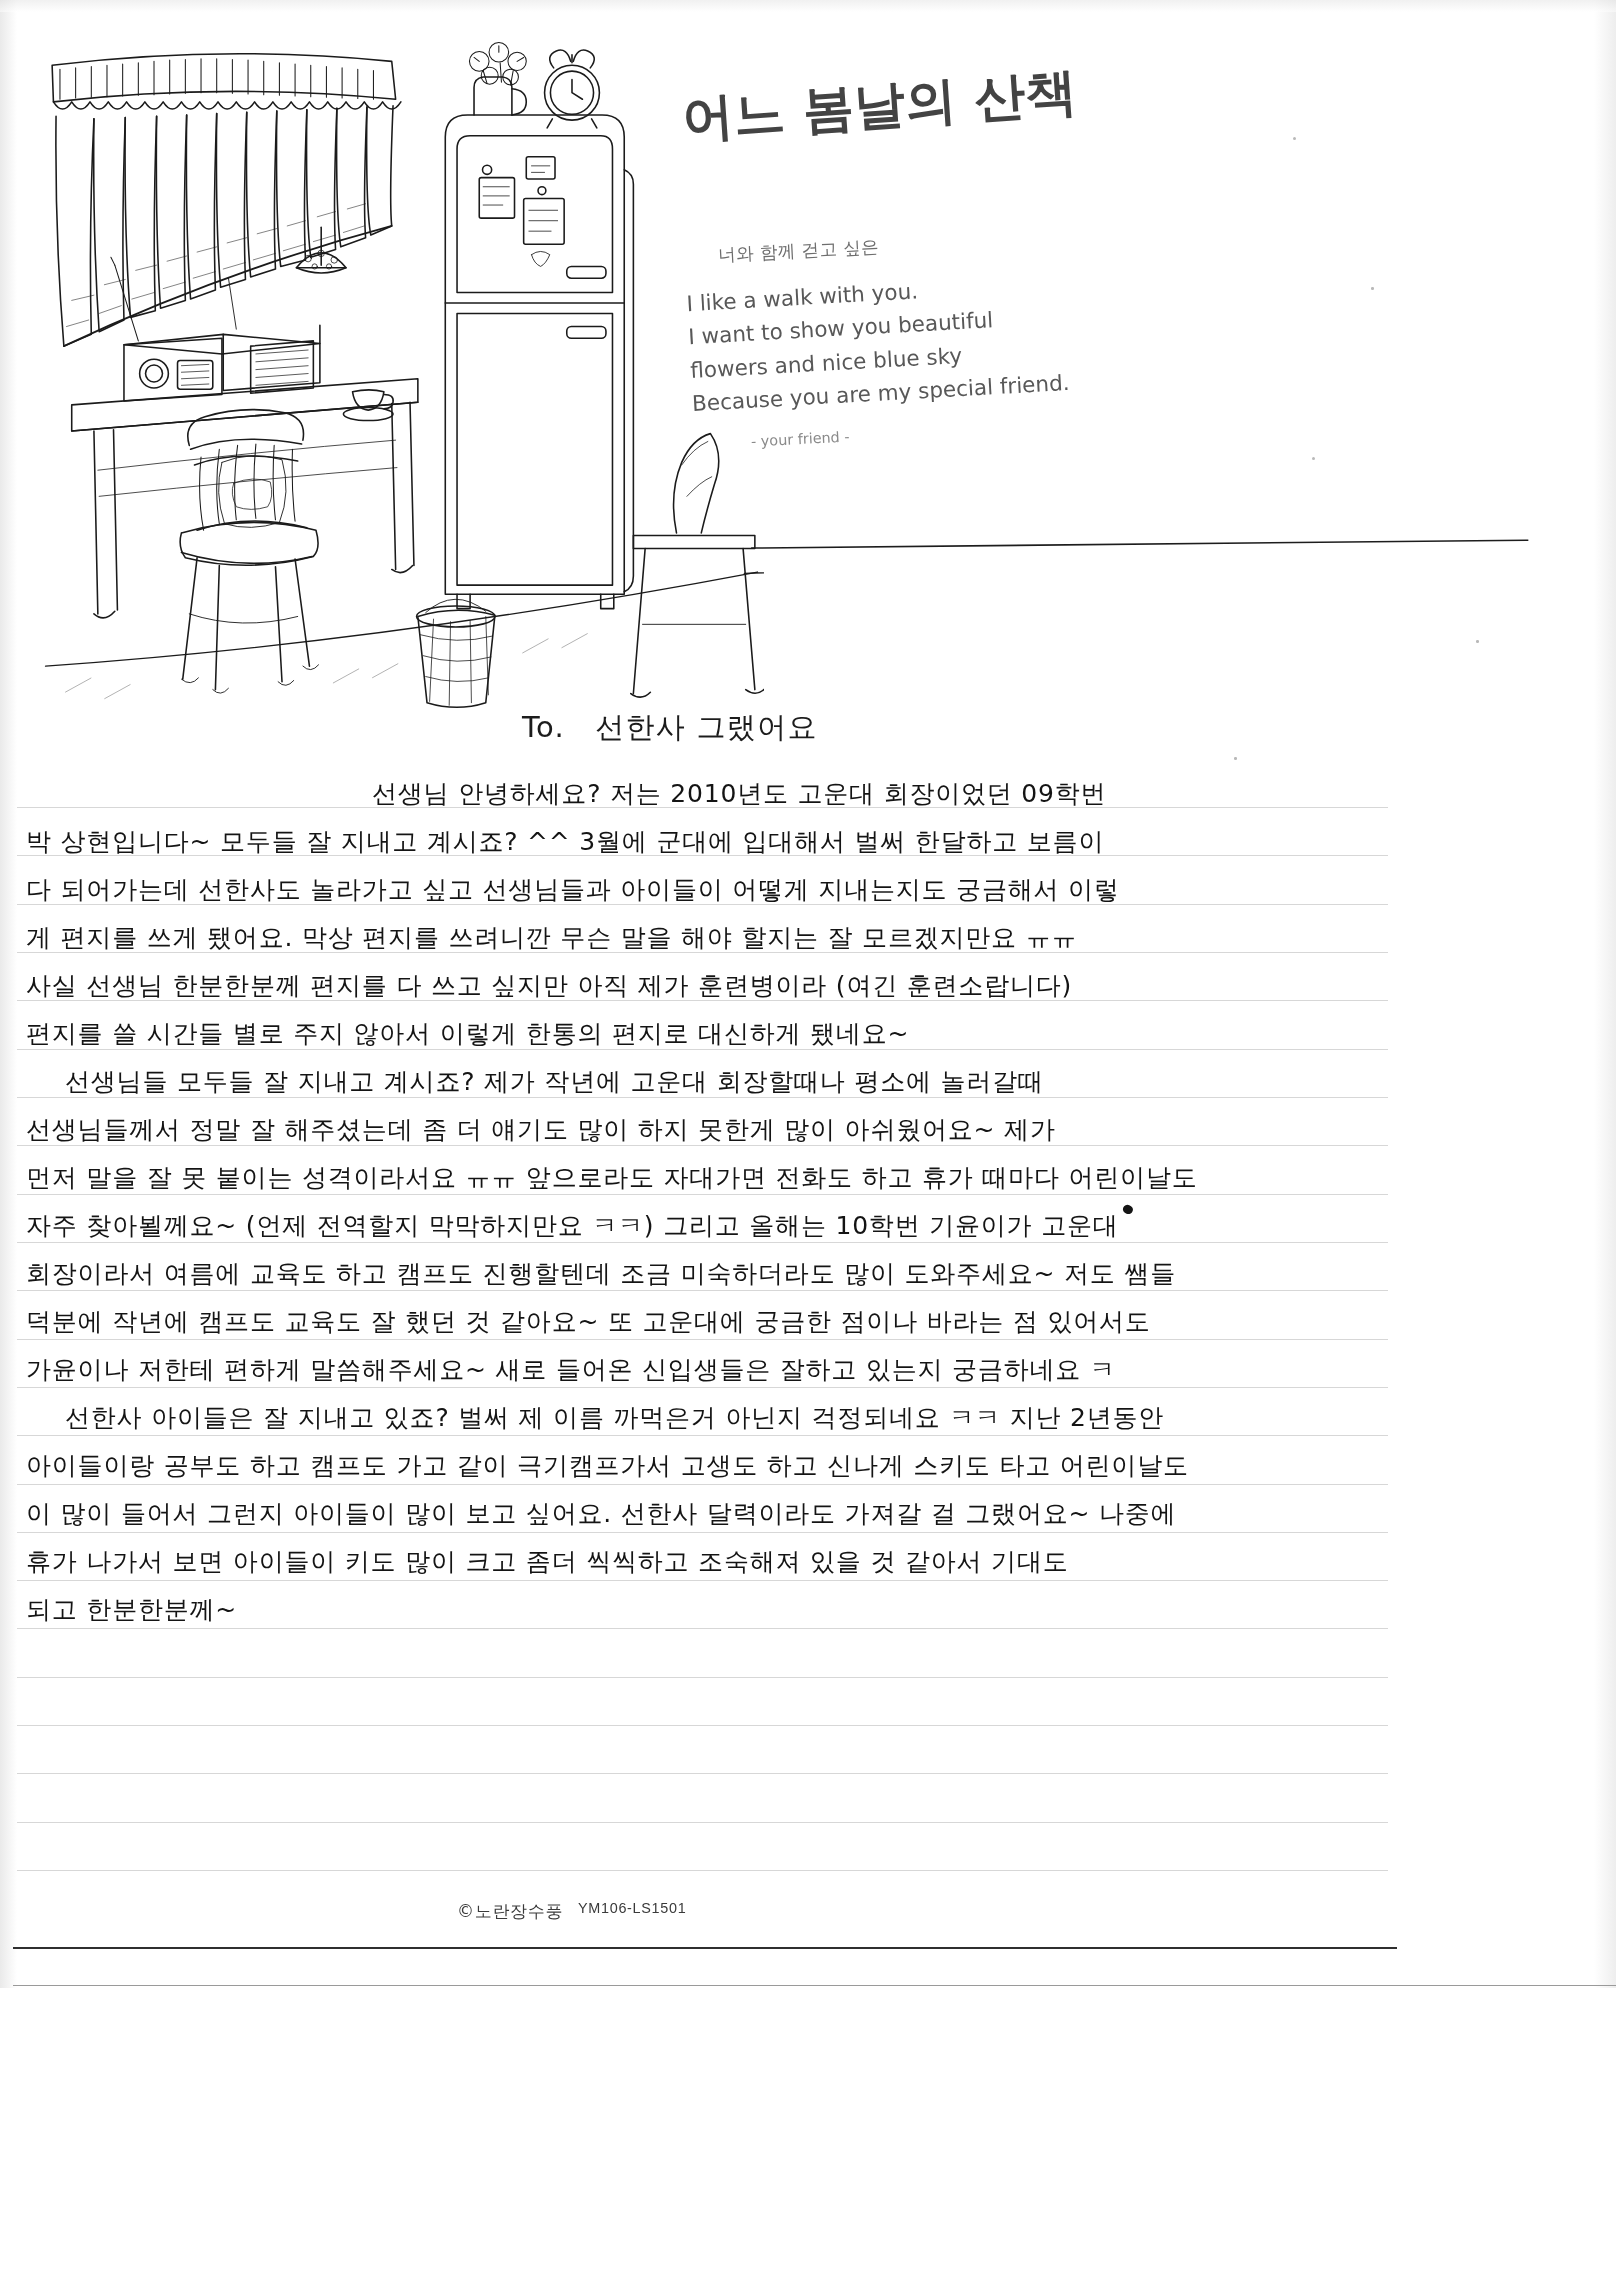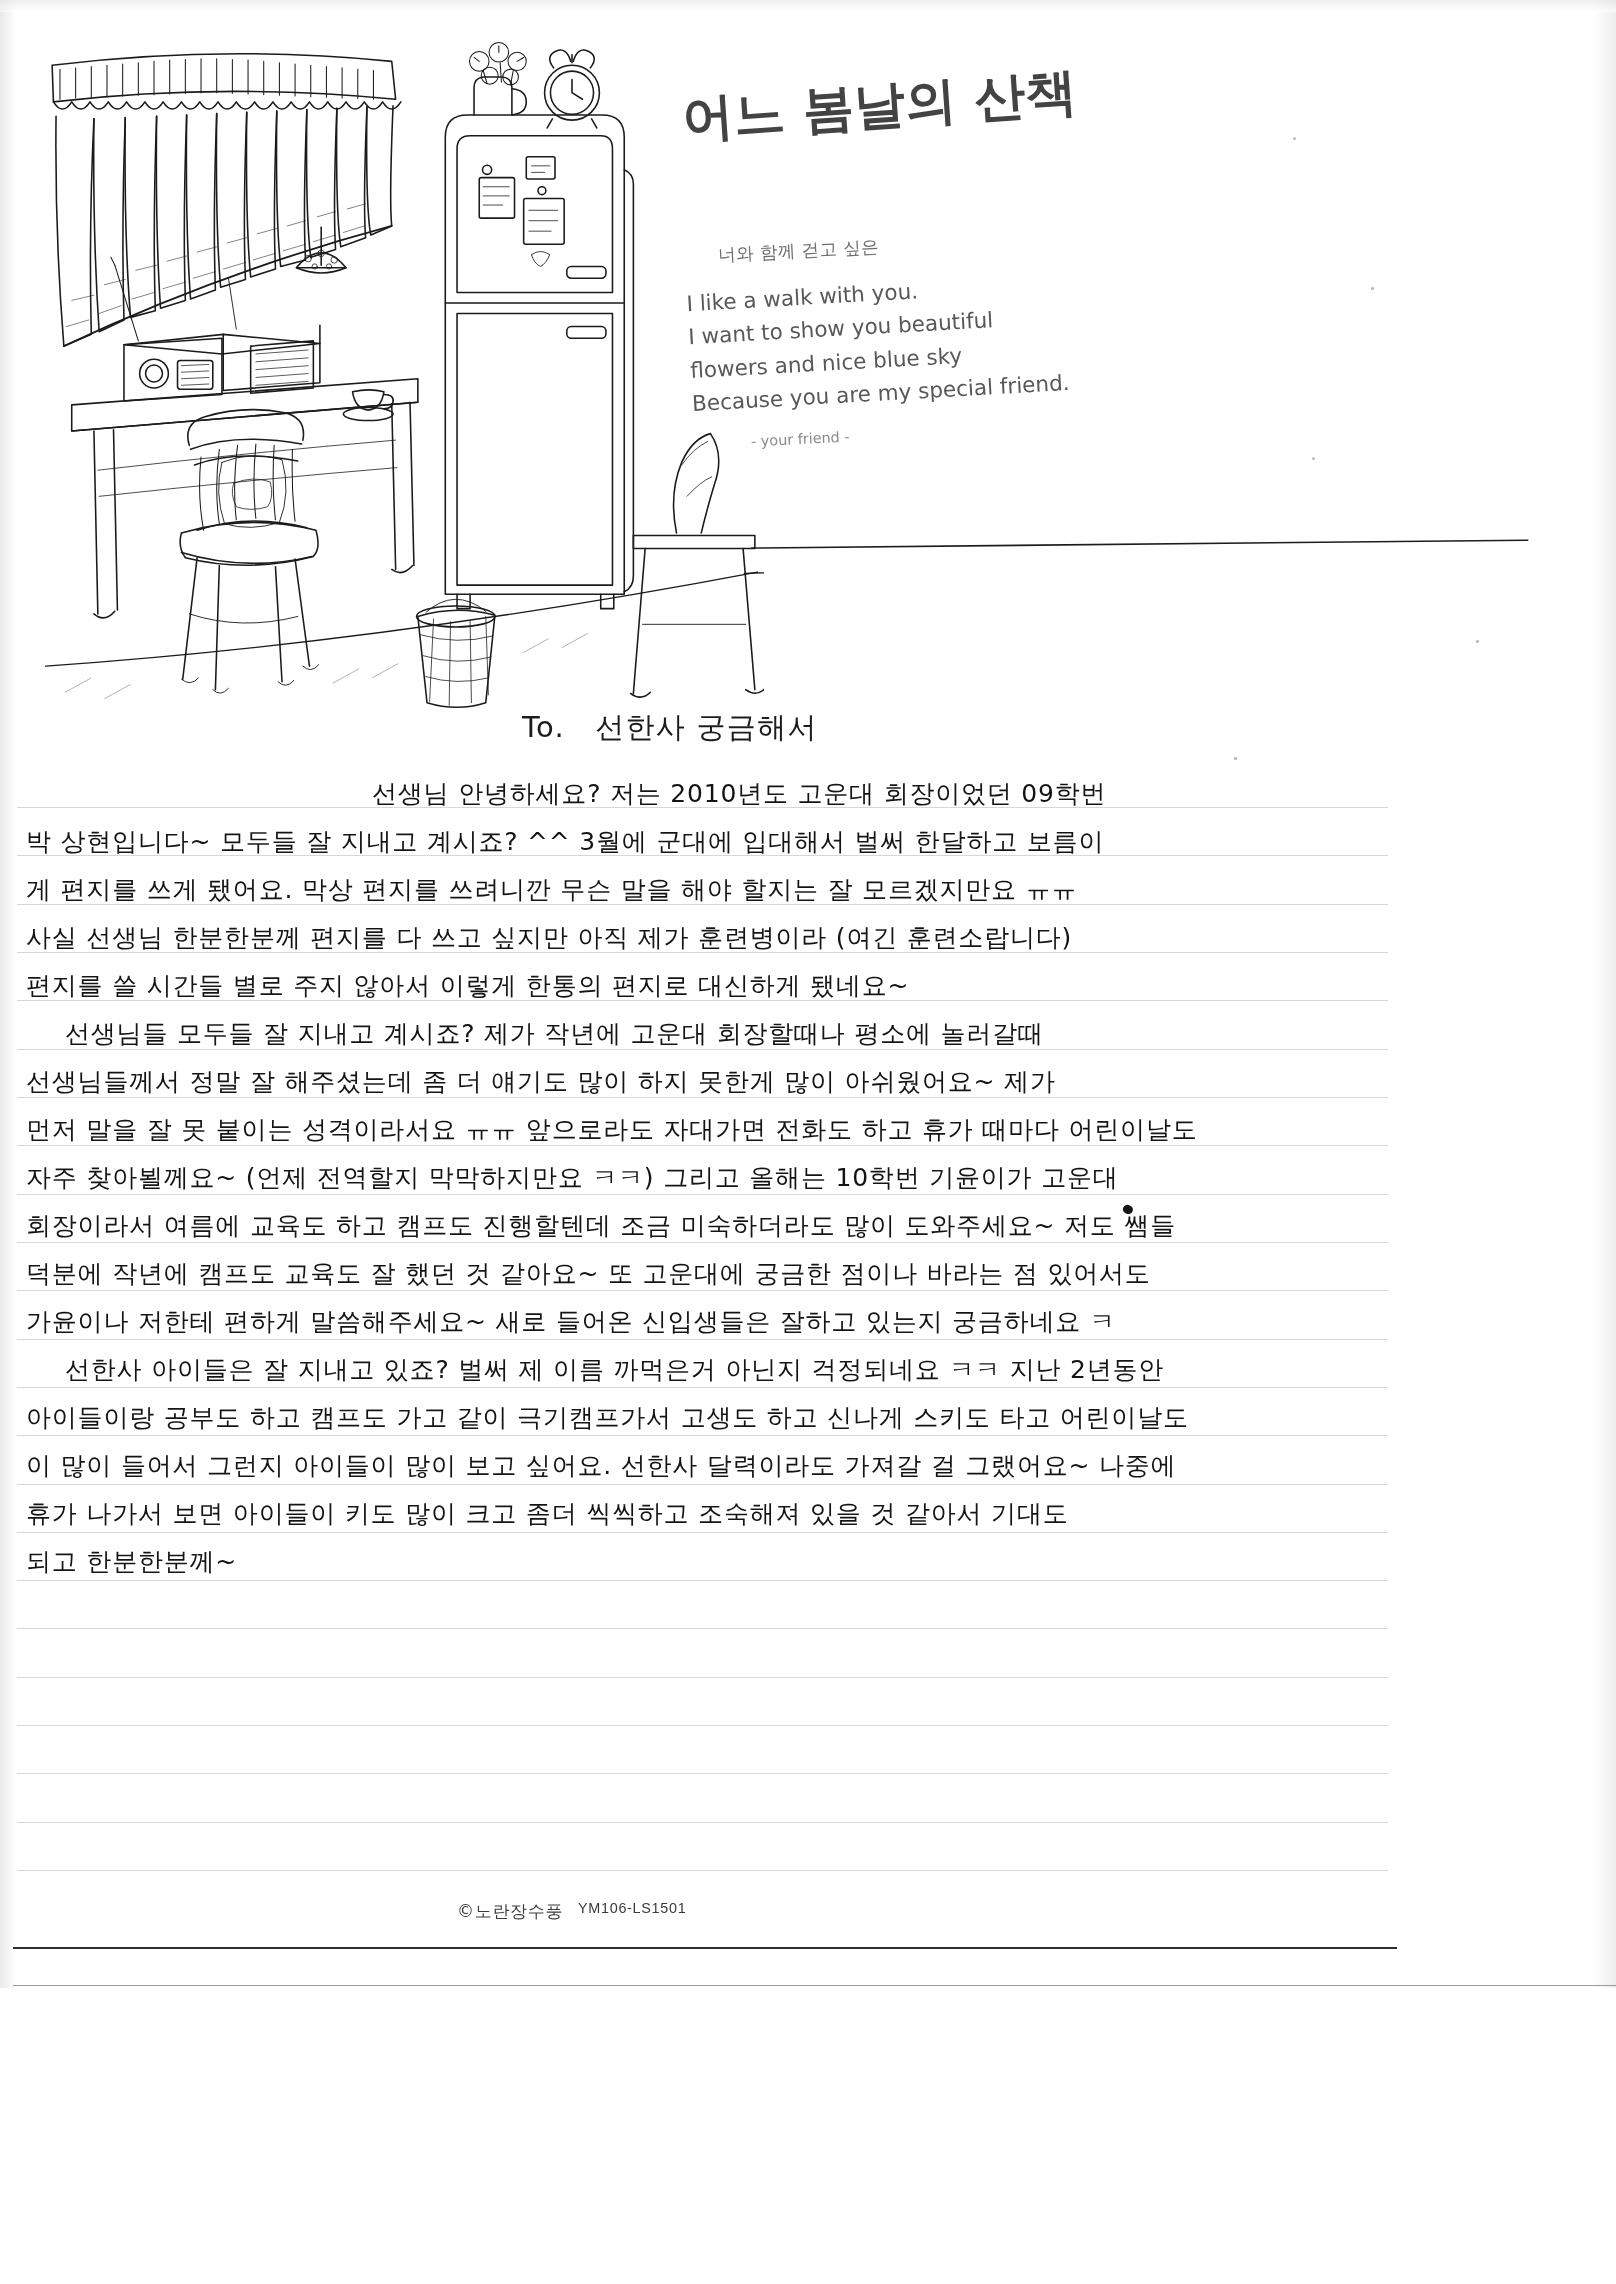--- a/index.html
+++ b/index.html
@@ -370,21 +370,21 @@
 
   <div class="eng-poem">
     <div>I like a walk with you.</div>
     <div>I want to show you beautiful</div>
     <div>flowers and nice blue sky</div>
     <div>Because you are my special friend.</div>
   </div>
   <div class="eng-sign">- your  friend -</div>
 
   <div class="to-line">
-    <span class="to-label">To.</span><span>선한사  궁금해서</span>
+    <span class="to-label">To.</span><span>선한사  그랬어요</span>
   </div>
 
   <div class="rule" style="top:807px"></div>
   <div class="rule" style="top:855px"></div>
   <div class="rule" style="top:904px"></div>
   <div class="rule" style="top:952px"></div>
   <div class="rule" style="top:1000px"></div>
   <div class="rule" style="top:1049px"></div>
   <div class="rule" style="top:1097px"></div>
   <div class="rule" style="top:1145px"></div>
@@ -402,20 +402,21 @@
   <div class="rule" style="top:1725px"></div>
   <div class="rule" style="top:1773px"></div>
   <div class="rule" style="top:1822px"></div>
   <div class="rule" style="top:1870px"></div>
 
   <div class="body-text hand">
 
     <div class="para">
       <span class="ln indent2">선생님  안녕하세요? 저는  2010년도  고운대  회장이었던  09학번</span>
       <span class="ln">박 상현입니다~ 모두들  잘  지내고  계시죠? ^^ 3월에  군대에  입대해서  벌써  한달하고  보름이</span>
+      <span class="ln">다  되어가는데   선한사도  놀라가고  싶고   선생님들과   아이들이  어떻게  지내는지도  궁금해서  이렇</span>
       <span class="ln">게  편지를  쓰게  됐어요. 막상  편지를  쓰려니깐  무슨  말을  해야  할지는  잘  모르겠지만요 ㅠㅠ</span>
       <span class="ln">사실  선생님  한분한분께  편지를  다  쓰고  싶지만  아직  제가  훈련병이라 (여긴  훈련소랍니다)</span>
       <span class="ln">편지를  쓸  시간들  별로  주지  않아서  이렇게  한통의  편지로  대신하게  됐네요~</span>
     </div>
 
     <div class="para">
       <span class="ln indent">선생님들  모두들  잘  지내고  계시죠? 제가  작년에  고운대  회장할때나  평소에  놀러갈때</span>
       <span class="ln">선생님들께서  정말  잘  해주셨는데  좀  더  얘기도  많이  하지  못한게  많이  아쉬웠어요~ 제가</span>
       <span class="ln">먼저  말을  잘  못  붙이는  성격이라서요 ㅠㅠ  앞으로라도  자대가면  전화도  하고  휴가  때마다  어린이날도</span>
       <span class="ln">자주  찾아뵐께요~ (언제  전역할지  막막하지만요 ㅋㅋ) 그리고  올해는  10학번  기윤이가  고운대</span>

